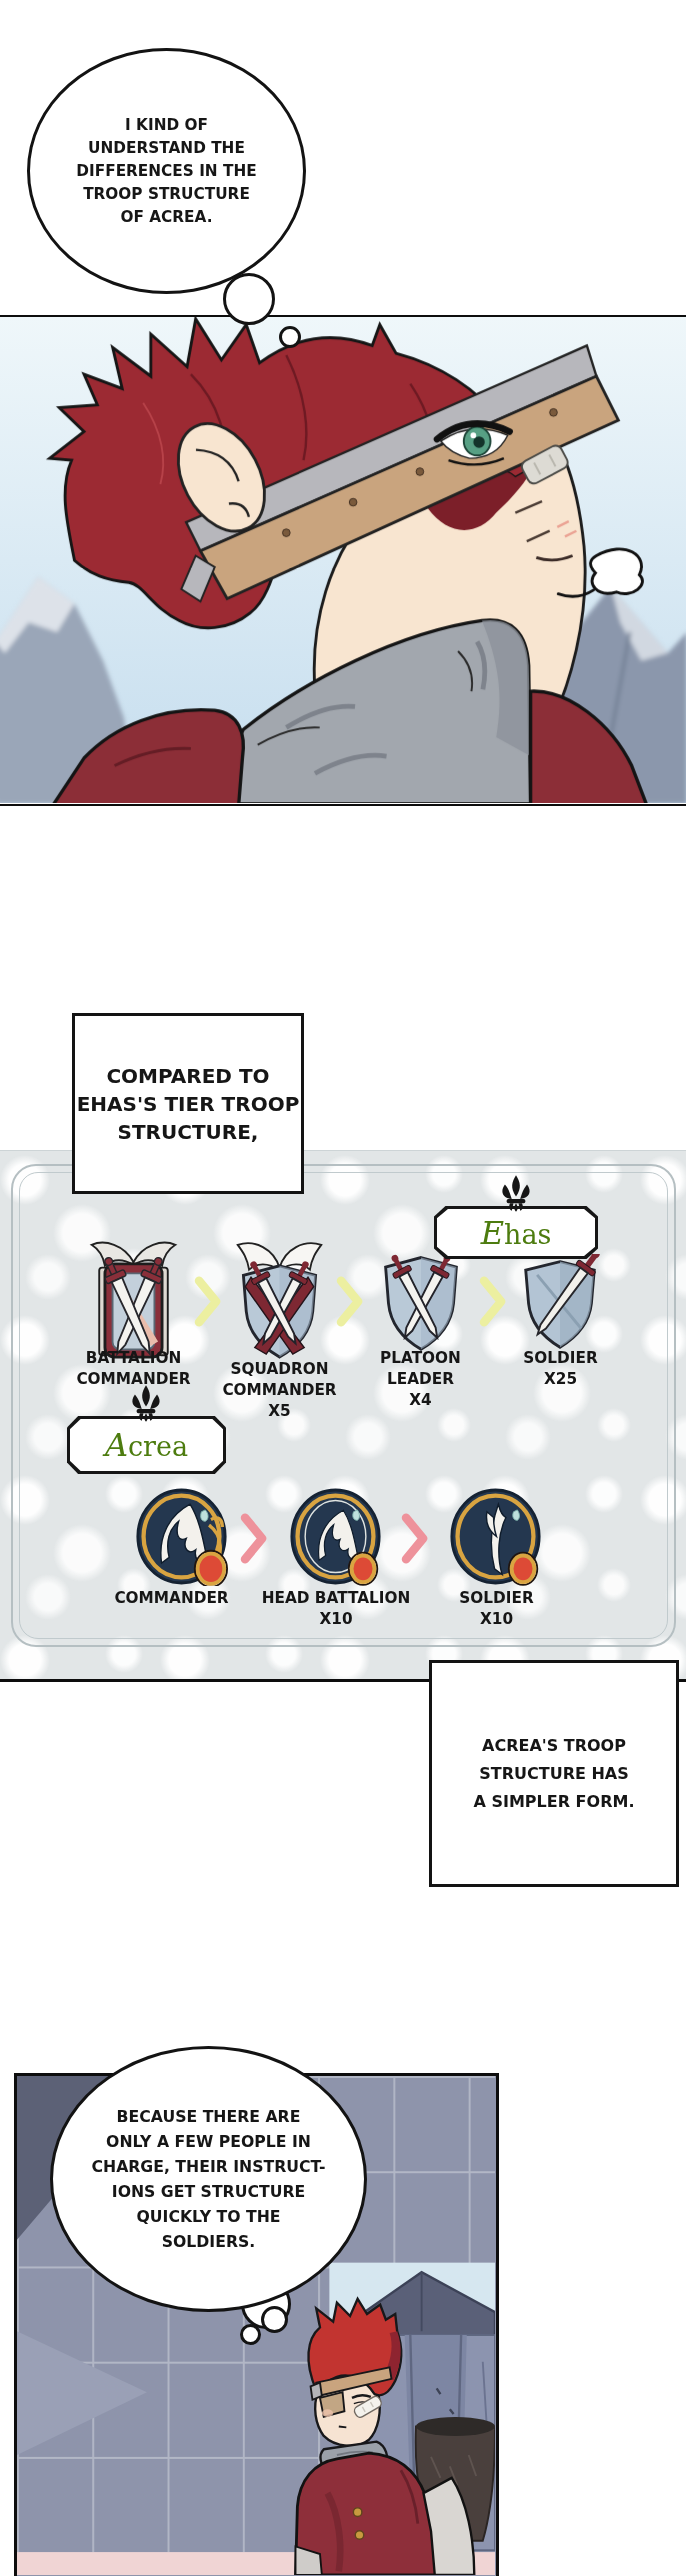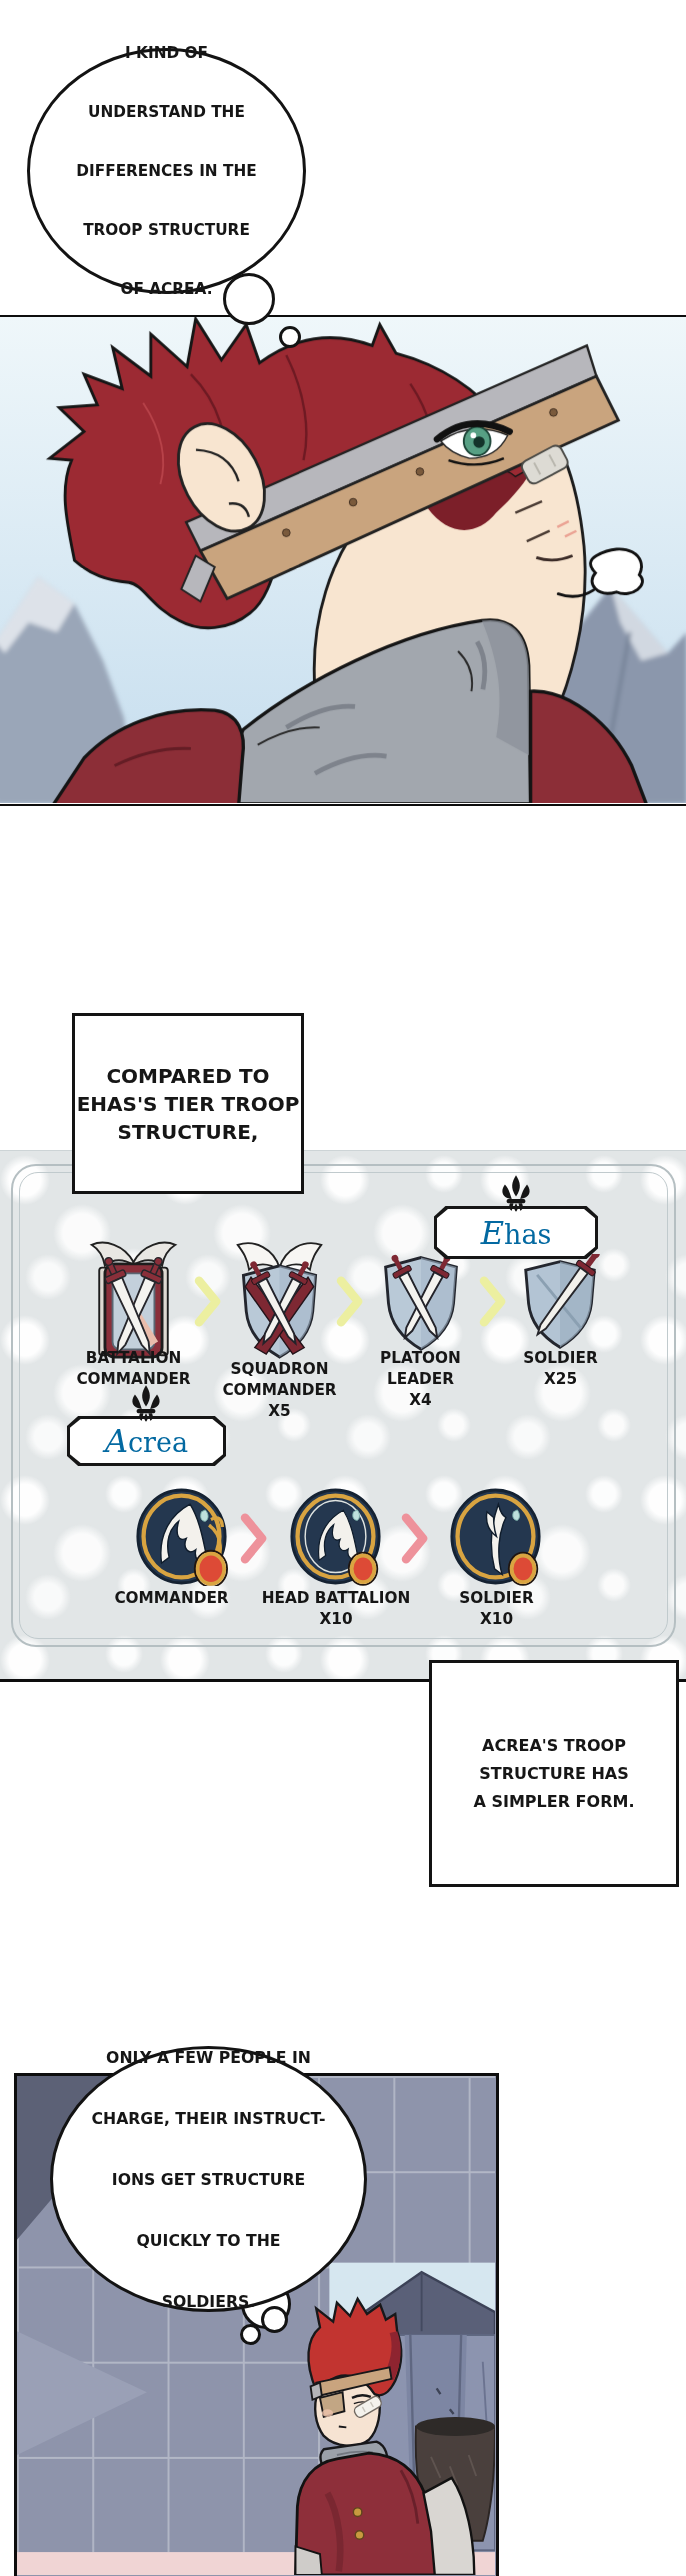--- a/index.html
+++ b/index.html
@@ -4,21 +4,21 @@
 <style>
   html,body{margin:0;padding:0;background:#ffffff;}
   body{width:687px;height:2576px;position:relative;overflow:hidden;
        font-family:"DejaVu Sans","Liberation Sans",sans-serif;}
   .abs{position:absolute;}
   .comic-text{font-weight:bold;color:#161616;text-align:center;}
   .comic-text span{display:block;}
 
   
   .bubble{background:#fff;border:3.3px solid #131313;border-radius:50%;
-          display:flex;flex-direction:column;justify-content:center;z-index:4;gap:36px;}
+          display:flex;flex-direction:column;justify-content:center;z-index:4;}
   .bump{background:#fff;border:3.3px solid #131313;border-radius:50%;z-index:3;}
 
   
   .caption-box{background:#fff;border:3.3px solid #131313;z-index:5;
                display:flex;flex-direction:column;justify-content:center;}
 
   
   .panel1{left:0;top:315px;width:687px;height:491px;z-index:1;
           border-top:2.9px solid #0d0d0d;border-bottom:2.9px solid #0d0d0d;box-sizing:border-box;overflow:hidden;}
   .panel2{left:14.3px;top:2073px;width:485px;height:503px;z-index:2;
@@ -38,21 +38,21 @@
   .frame1{left:11.4px;right:11.4px;top:13.4px;bottom:32px;border:2.4px solid #b5bfc2;border-radius:25px;}
   .frame2{left:19px;right:19px;top:21px;bottom:40px;border:1.4px solid #c0cacd;border-radius:19px;}
 
   
   .banner{z-index:2;}
   .banner .bo{position:absolute;inset:0;background:#161616;
       clip-path:polygon(7% 0,93% 0,100% 20%,100% 80%,93% 100%,7% 100%,0 80%,0 20%);}
   .banner .bi{position:absolute;inset:2.9px;background:#ffffff;
       clip-path:polygon(7% 0,93% 0,100% 20%,100% 80%,93% 100%,7% 100%,0 80%,0 20%);
       display:flex;align-items:center;justify-content:center;}
-  .banner-text{font-family:"DejaVu Serif","Liberation Serif",serif;font-size:27px;color:#0369a1;line-height:1;}
+  .banner-text{font-family:"DejaVu Serif","Liberation Serif",serif;font-size:27px;color:#4d7c0f;line-height:1;}
   .banner-text::first-letter{font-size:32px;font-style:italic;}
 
   .unit-label{line-height:21px;font-size:15.3px;}
   .unit-label span{display:block;}
 </style>
 </head>
 <body>
 
 <div class="abs panel1">
   <svg width="687" height="486" viewBox="0 0 720 509" preserveAspectRatio="none">
@@ -289,21 +289,21 @@
     <svg width="34" height="38" viewBox="0 0 40 44" fill="#161616">
       <path d="M20,1 C15,9 13,16 20,26 C27,16 25,9 20,1 Z"></path>
       <path d="M7,12 C1,20 4,28 15,29 C13,23 12,18 7,12 Z"></path>
       <path d="M33,12 C39,20 36,28 25,29 C27,23 28,18 33,12 Z"></path>
       <rect x="9" y="29" width="22" height="5" rx="2"></rect>
       <path d="M20,34 C17,39 18,42 20,44 C22,42 23,39 20,34 Z"></path>
       <path d="M13,34 C11,38 12,41 15,43 L17,34 Z"></path>
       <path d="M27,34 C29,38 28,41 25,43 L23,34 Z"></path>
     </svg>
   </div>
-  <div class="abs banner" style="left:67px;top:265px;width:159px;height:50px;">
+  <div class="abs banner" style="left:67px;top:265px;width:159px;height:58px;">
     <div class="bo"></div>
     <div class="bi">
         <div class="banner-text">Acrea</div>
       </div>
   </div>
 
   <div class="abs" style="left:135px;top:336px;">
     <svg width="93" height="99" viewBox="0 0 98 104">
       <ellipse cx="49" cy="52" rx="46" ry="49" fill="#24374f" stroke="#152232" stroke-width="3"></ellipse>
       <ellipse cx="49" cy="52" rx="40" ry="43" fill="none" stroke="#d9a441" stroke-width="4.5"></ellipse>
@@ -427,19 +427,20 @@
       <circle cx="362" cy="458" r="4.5" fill="#c89a3f" stroke="#5f451c" stroke-width="1.5"></circle>
       <circle cx="364" cy="482" r="4.5" fill="#c89a3f" stroke="#5f451c" stroke-width="1.5"></circle>
     </g>
   </svg>
 </div>
 
 <div class="abs bump" style="left:241px;top:2279px;width:44px;height:44px;"></div>
 <div class="abs bump" style="left:261px;top:2306px;width:21px;height:21px;"></div>
 <div class="abs bump" style="left:240px;top:2324px;width:15.3px;height:15.3px;"></div>
 <div class="abs bubble comic-text" style="left:50px;top:2046px;width:311px;height:260px;font-size:15.7px;line-height:25px;">
+  <span>BECAUSE THERE ARE</span>
   <span>ONLY A FEW PEOPLE IN</span>
   <span>CHARGE, THEIR INSTRUCT-</span>
   <span>IONS GET STRUCTURE</span>
   <span>QUICKLY TO THE</span>
   <span>SOLDIERS.</span>
 </div>
 
 
 </body></html>

